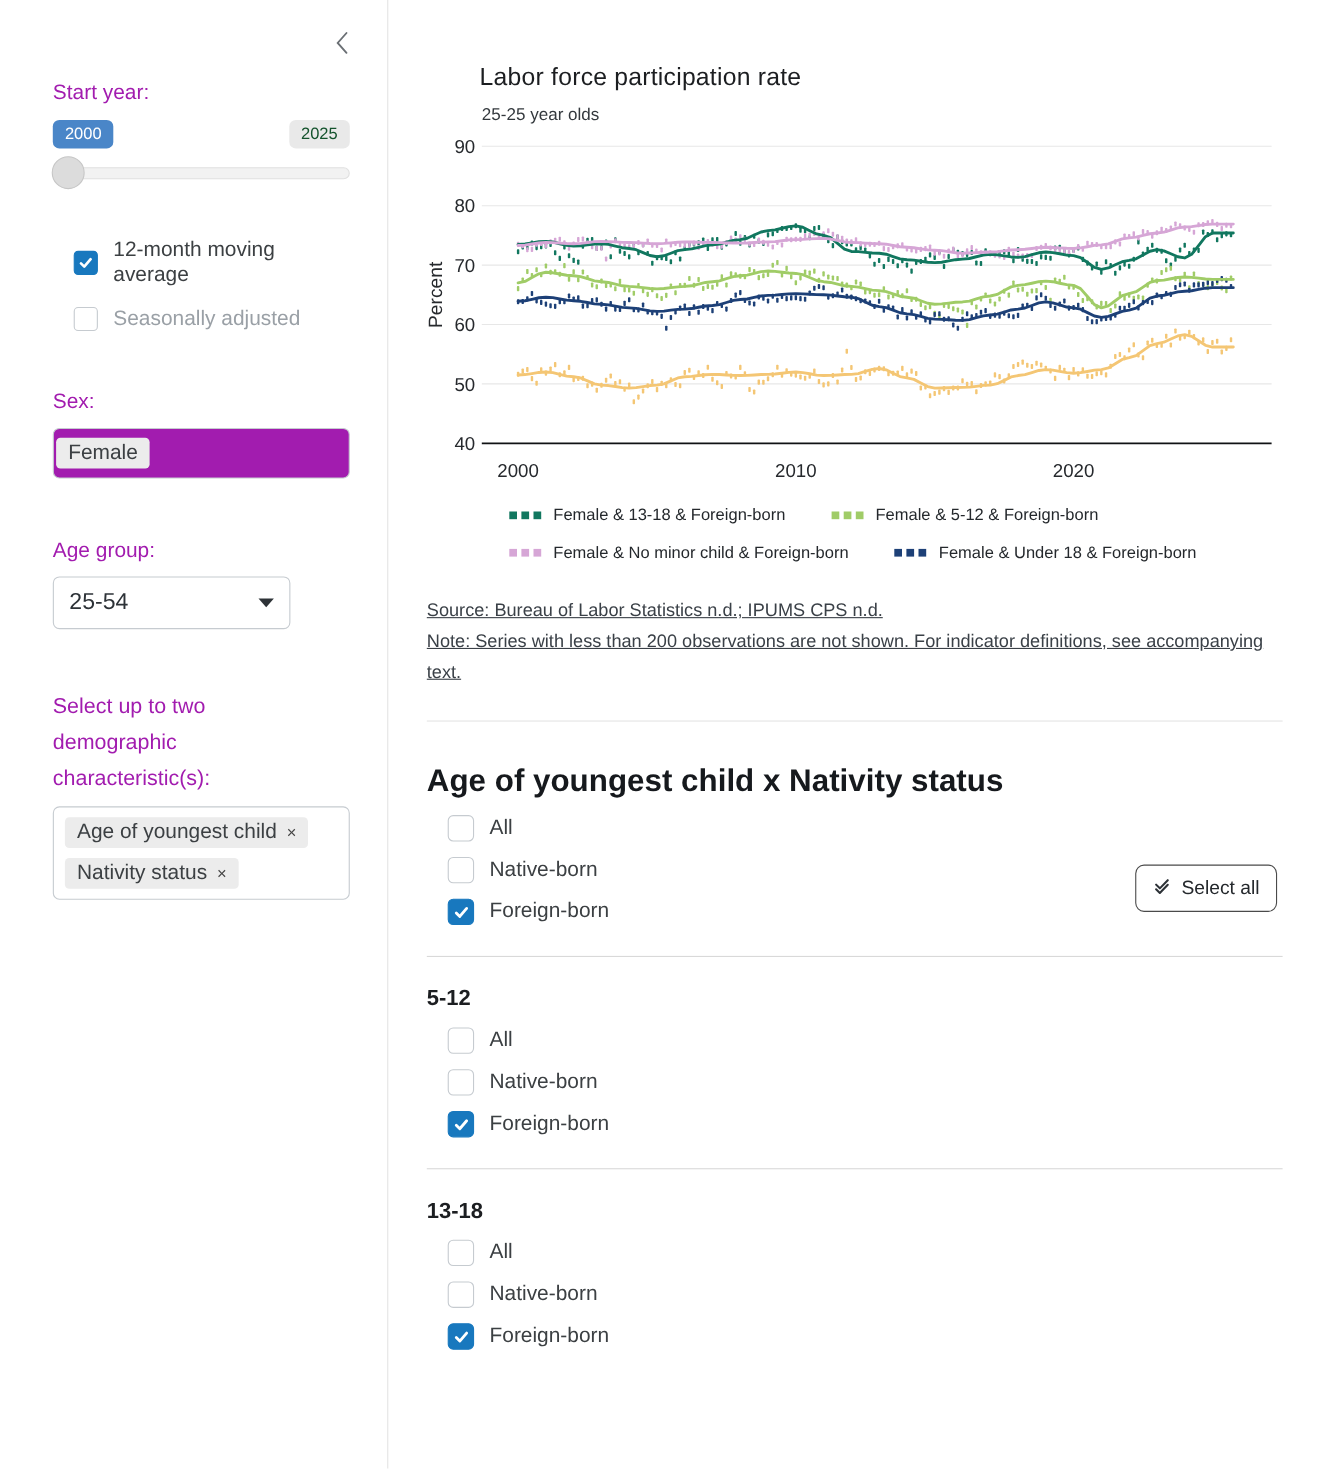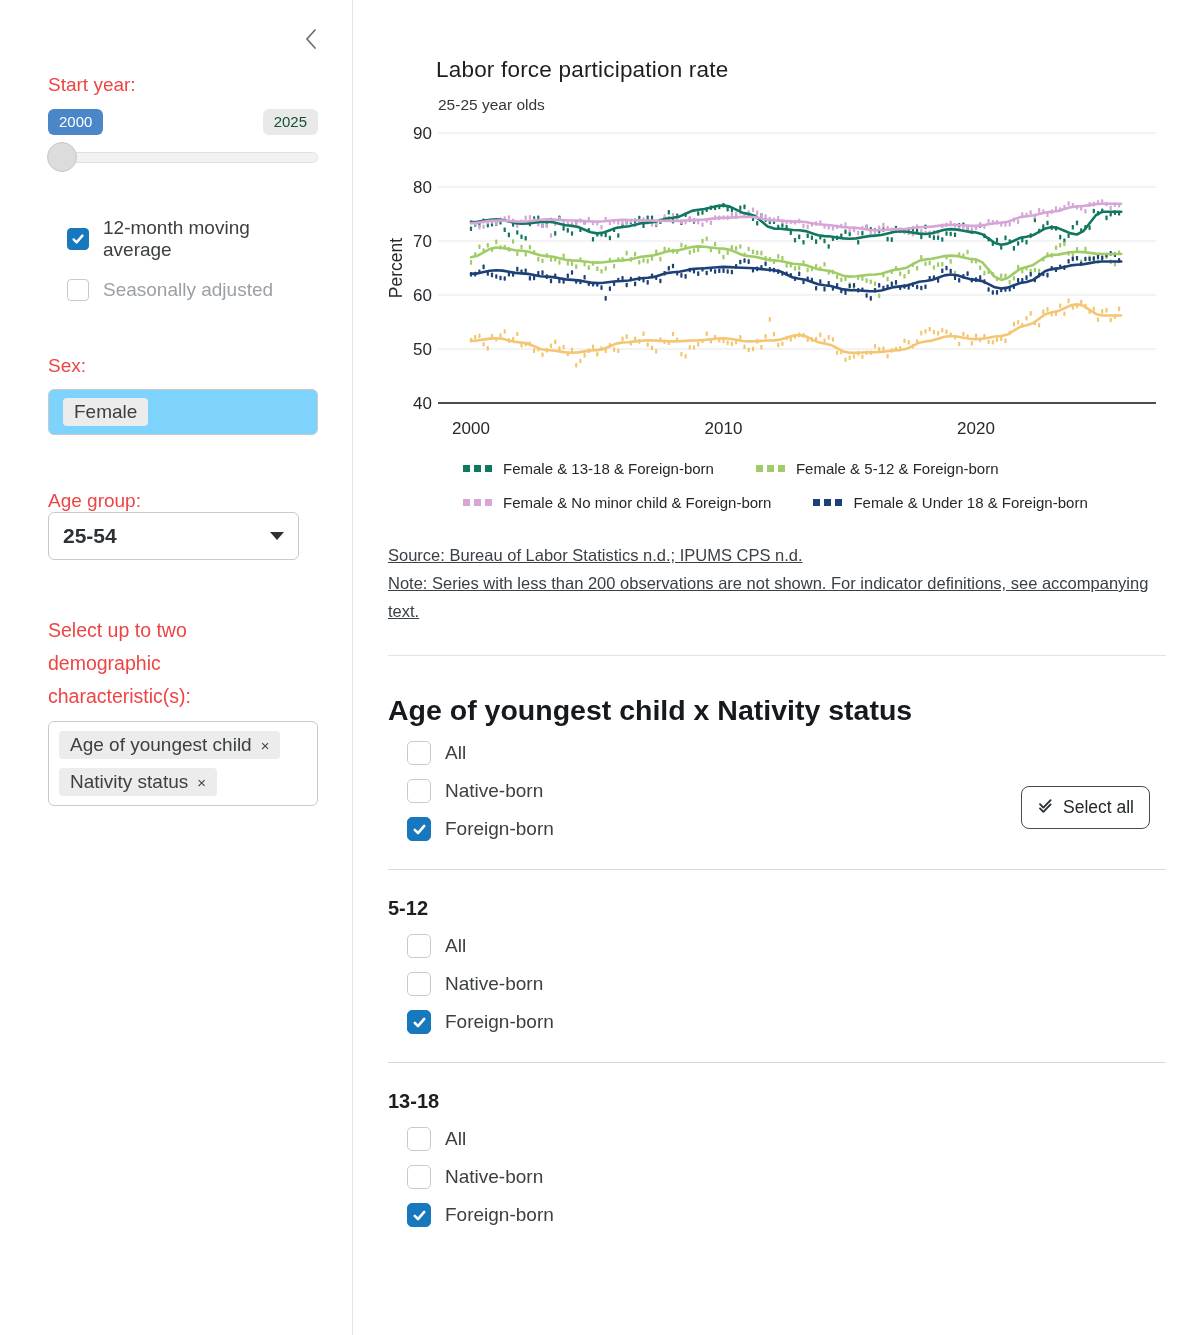--- a/index.html
+++ b/index.html
@@ -5,21 +5,21 @@
   html,body{margin:0;padding:0;background:#fff;}
   body{
     width:1197px;height:1335px;position:relative;overflow:hidden;
     font-family:"Liberation Sans","DejaVu Sans",sans-serif;color:#2d3237;
   }
   
   .sidebar{position:absolute;left:0;top:0;width:353px;height:100%;
     border-right:1px solid #e4e4e4;box-sizing:border-box;padding:0 35px 0 48px;}
   .collapse-btn{position:absolute;left:300px;top:28px;width:22px;height:24px;
     background:none;border:none;cursor:pointer;padding:0;}
-  .side-label{font-size:19px;color:#ef4444;}
+  .side-label{font-size:19px;color:#a21caf;}
   .lbl-start{margin-top:74px;}
   .badge-row{width:270px;display:flex;justify-content:space-between;margin-top:13px;}
   .badge{font-size:15px;padding:4px 11px;border-radius:6px;line-height:1.2;}
   .badge-blue{background:#4a86c8;color:#fff;}
   .badge-gray{background:#e9e9e9;color:#14532d;}
   .slider{position:relative;width:268px;height:9px;background:#f2f2f2;
     border:1px solid #e0e0e0;border-radius:6px;margin-top:17px;}
   .slider-thumb{position:absolute;left:-2px;top:-11px;width:28px;height:28px;
     border-radius:50%;background:#dcdcdc;border:1px solid #c6c6c6;cursor:pointer;}
   .toggle-group{margin-top:54px;}
@@ -28,27 +28,27 @@
   .cb{flex:0 0 auto;width:22px;height:22px;border:1.5px solid #c6cbd0;border-radius:4px;
     background:#fff;display:inline-flex;align-items:center;justify-content:center;
     box-sizing:border-box;cursor:pointer;}
   .cb svg{display:none;}
   .cb.checked{background:#1878be;border-color:#1878be;}
   .cb.checked svg{display:block;}
   .cb-label{margin-left:14px;font-size:19px;color:#3c4043;cursor:pointer;}
   .cb-label.muted{color:#9aa0a6;}
   .lbl-sex{margin-top:54px;}
   .input-box{width:270px;box-sizing:border-box;border:1px solid #c6cbd0;border-radius:6px;
-    background:#7dd3fc;margin-top:12px;padding:8px 14px;cursor:pointer;}
+    background:#a21caf;margin-top:12px;padding:8px 2px;cursor:pointer;}
   .chip{display:inline-block;background:#ececec;border-radius:4px;padding:3px 11px;
     font-size:19px;color:#3c4043;}
   .lbl-age{margin-top:55px;}
-  .select-box{width:251px;box-sizing:border-box;border:1px solid #c6cbd0;border-radius:6px;
-    padding:11px 14px;font-size:21px;color:#2d3237;display:flex;
-    align-items:center;justify-content:space-between;cursor:pointer;font-weight:bold;}
+  .select-box{width:216px;box-sizing:border-box;border:1px solid #c6cbd0;border-radius:6px;
+    margin-top:12px;padding:11px 14px;font-size:21px;color:#2d3237;display:flex;
+    align-items:center;justify-content:space-between;cursor:pointer;}
   .caret{width:0;height:0;border-left:7px solid transparent;border-right:7px solid transparent;
     border-top:8px solid #2d3237;}
   .lbl-demo{margin-top:54px;width:225px;line-height:1.68;font-size:19.5px;}
   .chips-box{width:270px;box-sizing:border-box;border:1px solid #c6cbd0;border-radius:6px;
     margin-top:9px;padding:9px 10px;display:flex;flex-direction:column;align-items:flex-start;gap:9px;}
   .chip-x{font-size:15px;color:#444;margin-left:9px;cursor:pointer;}
   
   .main{position:absolute;left:354px;top:0;width:843px;height:100%;box-sizing:border-box;padding-left:34px;}
   .chart-title{font-size:22.5px;font-weight:500;color:#1c1e21;margin:57px 0 0 48px;letter-spacing:.2px;}
   .chart-subtitle{font-size:15.5px;color:#33383d;margin:13px 0 0 50px;}
@@ -57,21 +57,21 @@
   .legend-row{display:flex;column-gap:42px;margin-bottom:17px;}
   .legend-item{display:flex;align-items:center;}
   .swatch{display:inline-flex;gap:4px;margin-right:11px;}
   .swatch .sw{width:7px;height:7px;display:inline-block;}
   .legend-label{font-size:15px;color:#24282c;}
   .notes{margin-top:30px;width:778px;font-size:16.5px;line-height:1.7;color:#3a4047;text-decoration:underline;}
   .notes p{margin:0;}
   .divider{border:none;border-top:1px solid #e4e4e4;width:778px;margin:30px 0 0 0;}
   .lower{position:relative;width:778px;}
   .section-title{font-size:28.5px;font-weight:600;color:#16191d;margin:38px 0 0 0;}
-  .select-all{position:absolute;top:92px;right:16px;display:flex;align-items:center;gap:8px;
+  .select-all{position:absolute;top:92px;right:5px;display:flex;align-items:center;gap:8px;
     background:#fff;border:1px solid #4a4a4a;border-radius:8px;padding:9px 15px;
     font-size:17.5px;color:#24282c;font-family:inherit;cursor:pointer;}
   .group-title{font-size:20px;font-weight:700;color:#1c1e21;margin-top:27px;}
   .group .check-row{margin-top:14px;}
   .cb-lg{width:24px;height:24px;border-radius:5px;}
   .group-divider{border:none;border-top:1px solid #d9d9d9;width:778px;margin:28px 0 0 0;}
 </style>
 </head>
 <body>
 

